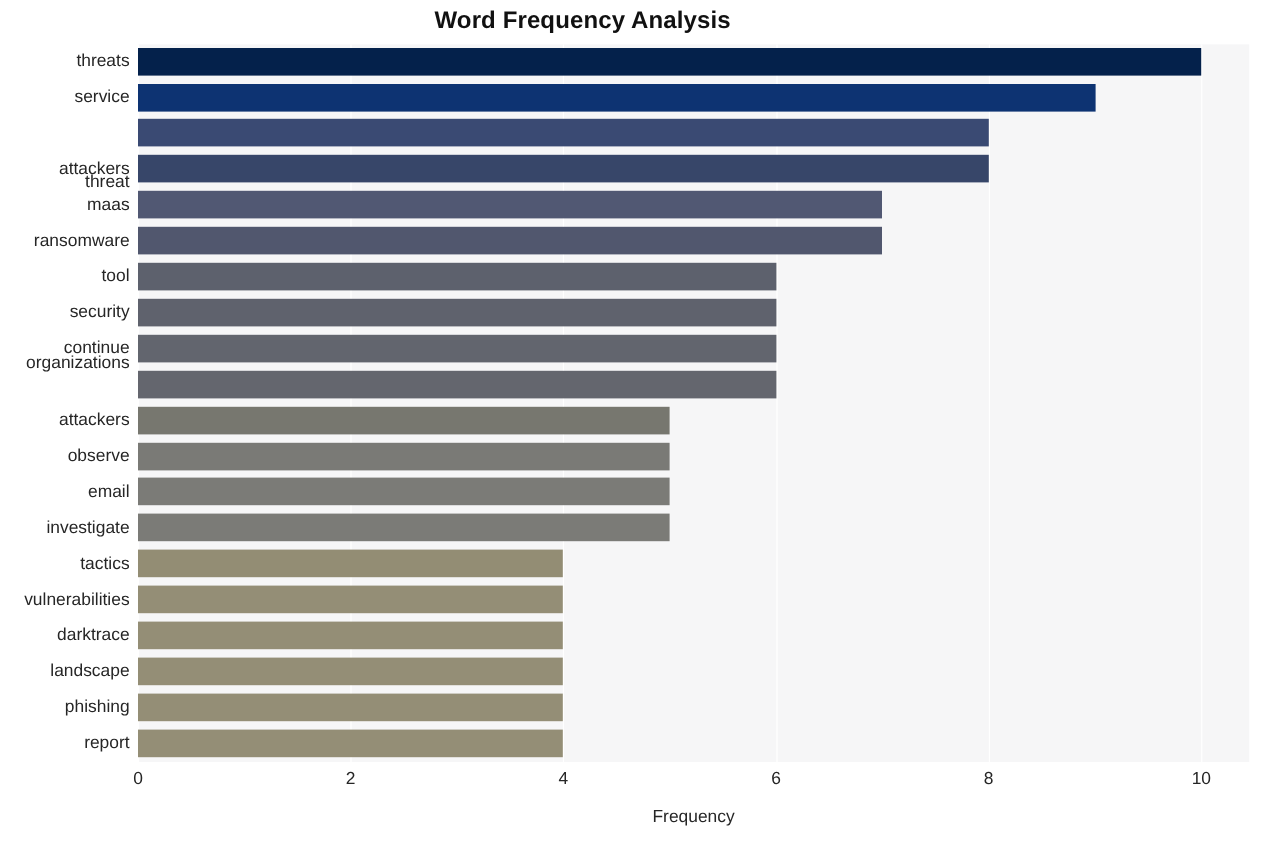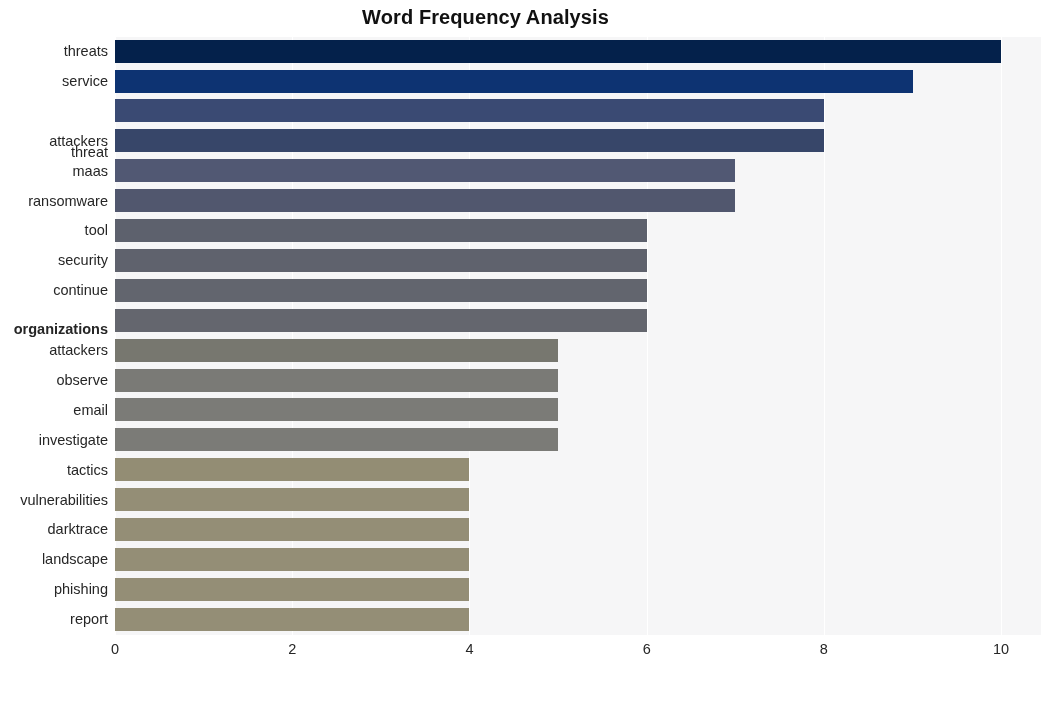--- a/index.html
+++ b/index.html
@@ -192,21 +192,21 @@
   <div id="y-axis">
       <div class="y-tick-label" style="top: 0px;">threats</div>
       <div class="y-tick-label" style="top: 29.9px;">service</div>
       <div class="y-tick-label" style="top: 61px; margin-top: 40px;">threat</div>
       <div class="y-tick-label" style="top: 89.7px;">attackers</div>
       <div class="y-tick-label" style="top: 119.6px;">maas</div>
       <div class="y-tick-label" style="top: 149.5px;">ransomware</div>
       <div class="y-tick-label" style="top: 179.4px;">tool</div>
       <div class="y-tick-label" style="top: 209.3px;">security</div>
       <div class="y-tick-label" style="top: 239.2px;">continue</div>
-      <div class="y-tick-label" style="top: 278px; font-weight: bold;">organizations</div>
+      <div class="y-tick-label" style="top: 252px;">organizations</div>
       <div class="y-tick-label" style="top: 299px; text-align: right;">attackers</div>
       <div class="y-tick-label" style="top: 328.9px;">observe</div>
       <div class="y-tick-label" style="top: 358.8px;">email</div>
       <div class="y-tick-label" style="top: 388.7px;">investigate</div>
       <div class="y-tick-label" style="top: 418.6px;">tactics</div>
       <div class="y-tick-label" style="top: 448.5px;">vulnerabilities</div>
       <div class="y-tick-label" style="top: 478.4px;">darktrace</div>
       <div class="y-tick-label" style="top: 508.3px;">landscape</div>
       <div class="y-tick-label" style="top: 538.2px;">phishing</div>
       <div class="y-tick-label" style="top: 568.1px;">report</div>
@@ -214,14 +214,15 @@
 
   <div id="x-axis">
       <div class="x-tick-label" style="left: 0px;">0</div>
       <div class="x-tick-label" style="left: 177.225px;">2</div>
       <div class="x-tick-label" style="left: 354.45px;">4</div>
       <div class="x-tick-label" style="left: 531.675px;">6</div>
       <div class="x-tick-label" style="left: 708.9px;">8</div>
       <div class="x-tick-label" style="left: 886.124px;">10</div>
     </div>
 
+  <div id="x-axis-title">Frequency</div>
 
 </div>
 
 </body></html>

